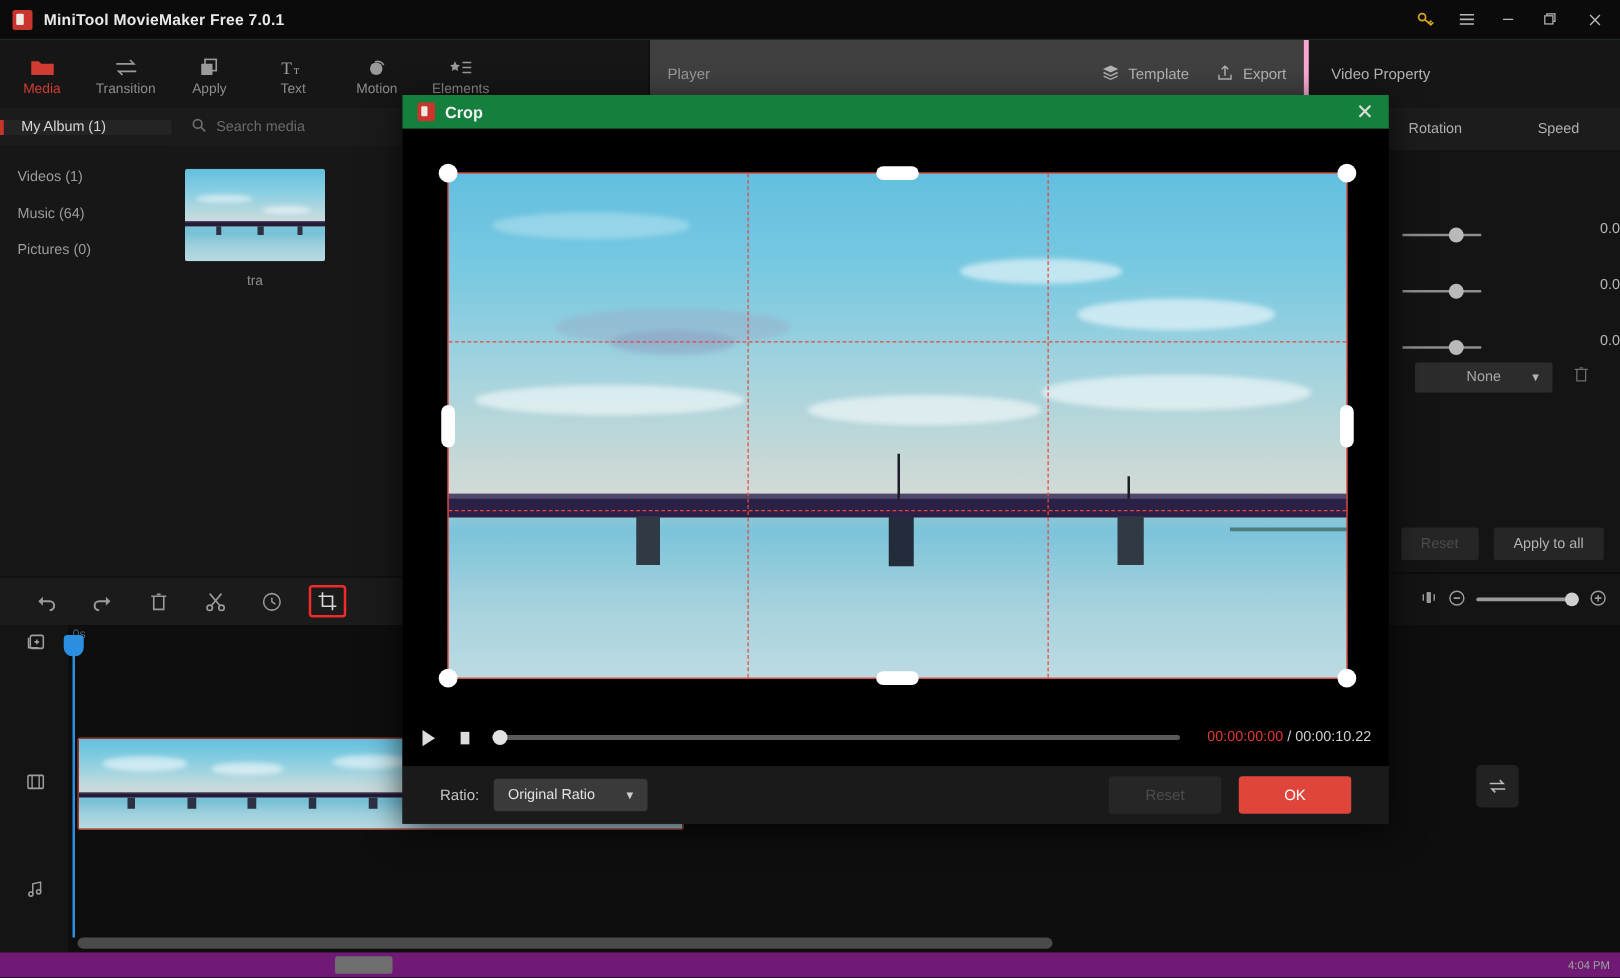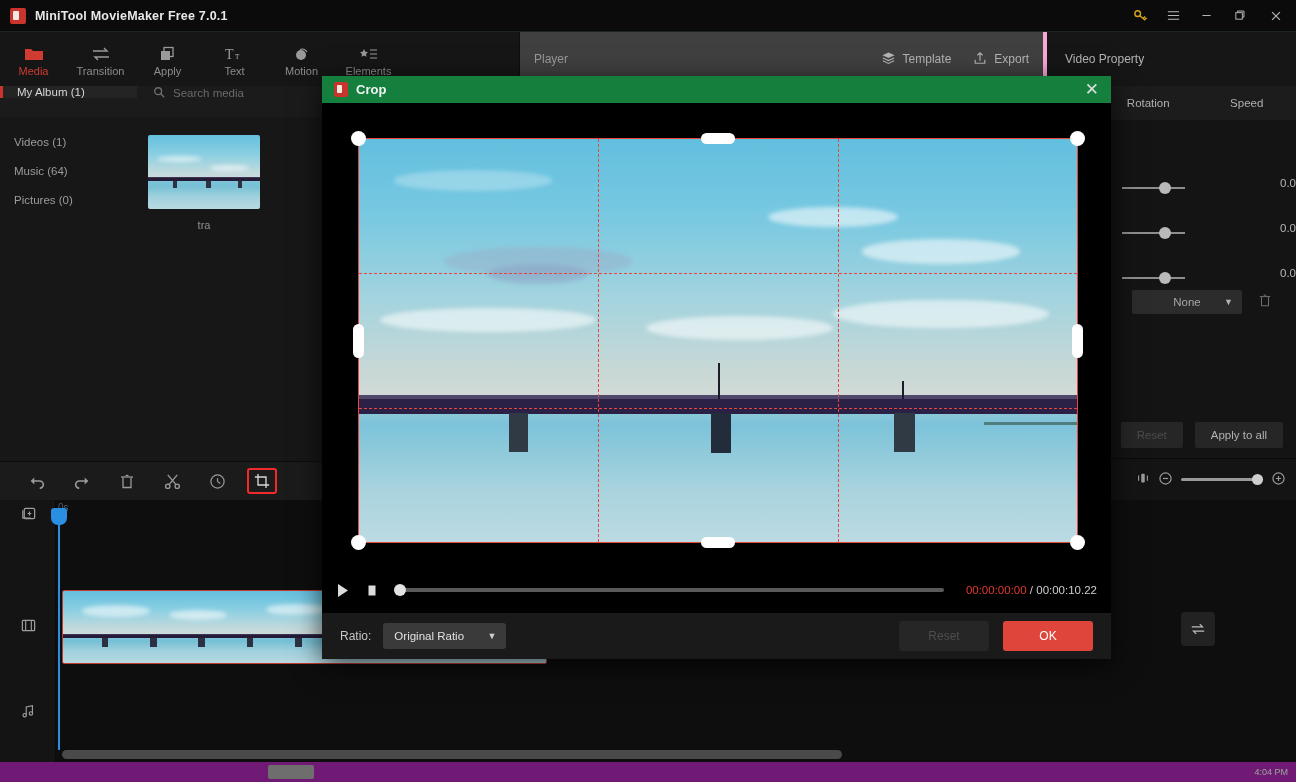--- a/index.html
+++ b/index.html
@@ -57,21 +57,21 @@
   .ph-act { display: flex; align-items: center; gap: 7px; color: #b4b4b4; font-size: 12px; }
   .vp-head {
     position: absolute; left: 1043px; top: 32px; width: 253px; height: 54px;
     background: #161616; display: flex; align-items: center; padding-left: 18px;
     border-left: 4px solid #f9a8d4;
   }
   .vp-head span { color: #b4b4b4; font-size: 12px; }
 
   
   .lib { position: absolute; left: 0; top: 86px; width: 520px; height: 375px; background: #171717; }
-  .lib-top { height: 31px; display: flex; align-items: flex-start; background: #1b1b1b; }
+  .lib-top { height: 31px; display: flex; align-items: center; background: #1b1b1b; }
   .album-tab {
     width: 137px; display: flex; align-items: center; padding-left: 14px;
     color: #d6d6d6; font-size: 11.5px; background: #242424;
     border-left: 3px solid #c9342c;
   }
   .search-wrap { flex: 1; display: flex; align-items: center; gap: 8px; padding-left: 16px; }
   .search-ico { color: #6e6e6e; font-size: 11px; }
   .search-input {
     background: transparent; border: 0; outline: 0; color: #cfcfcf;
     font-size: 11.5px; font-family: inherit; width: 300px;
@@ -182,21 +182,21 @@
 
   .dlg-player { position: absolute; left: 0; bottom: 0; width: 789px; height: 46px;
                 display: flex; align-items: center; padding: 0 14px; gap: 16px; }
   .pl-btn { color: #dcdcdc; display: flex; align-items: center; }
   .pl-track { flex: 1; height: 4px; background: #5a5a5a; border-radius: 2px; position: relative; margin-right: 6px; }
   .pl-knob { position: absolute; left: 0; top: -4px; width: 12px; height: 12px; border-radius: 50%; background: #e2e2e2; }
   .tc { font-size: 11.5px; }
   .tc-cur { color: #e0392f; }
   .tc-tot { color: #cfcfcf; }
   .dlg-foot { position: absolute; left: 0; bottom: -46px; width: 789px; height: 46px;
-              background: #1a1a1a; display: flex; align-items: center; padding: 0 18px; }
+              background: #1a1a1a; display: flex; align-items: center; padding: 0 30px; }
   .ratio-lbl { color: #c6c6c6; font-size: 12px; margin-right: 12px; }
   .ratio-sel { width: 123px; height: 26px; background: #3a3a3a; border-radius: 3px;
                display: flex; align-items: center; padding-left: 11px; color: #e0e0e0;
                font-size: 11.5px; position: relative; }
   .ratio-sel .chev { position: absolute; right: 10px; color: #d0d0d0; font-size: 9px; }
   .foot-btns { margin-left: auto; display: flex; gap: 14px; }
   .btn-reset { width: 90px; height: 30px; background: #262626; border-radius: 3px;
                display: flex; align-items: center; justify-content: center;
                color: #4d4d4d; font-size: 12px; }
   .btn-ok { width: 90px; height: 30px; background: #e0453c; border-radius: 3px;

